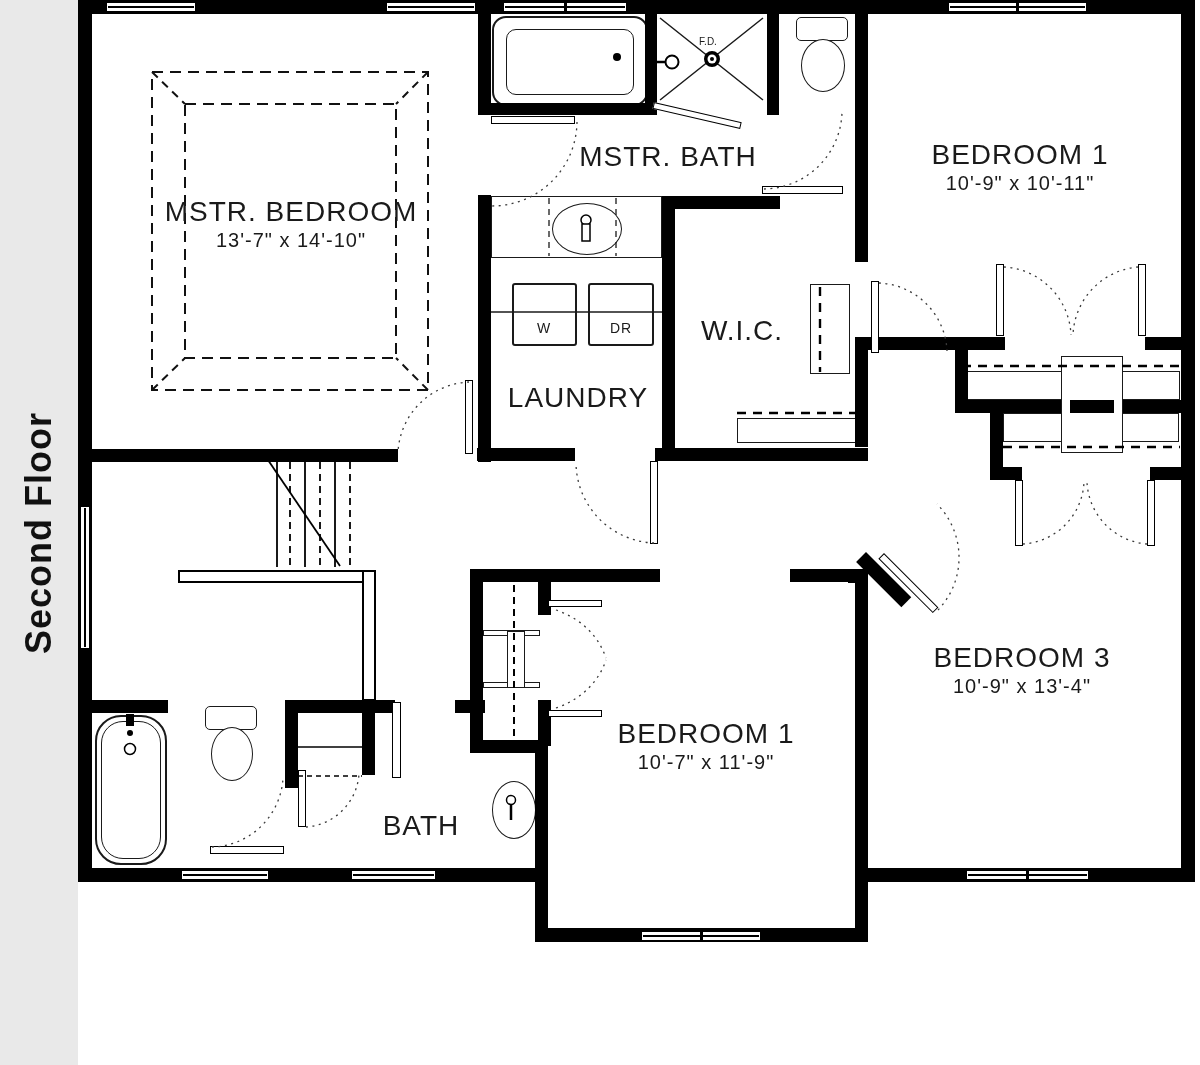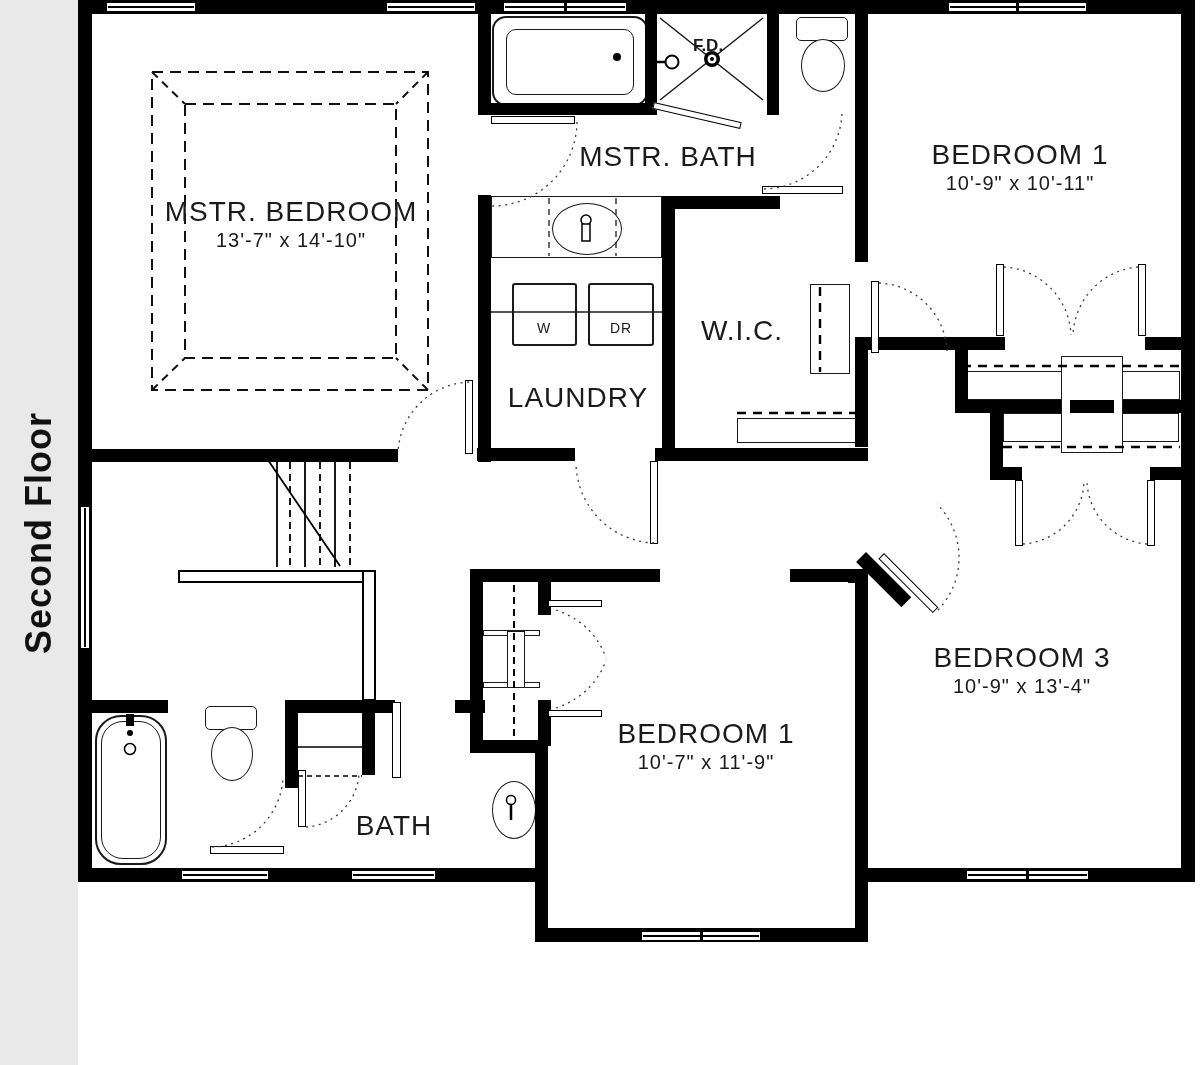--- a/index.html
+++ b/index.html
@@ -17,21 +17,21 @@
   .jamb{position:absolute;background:#fff;border:1.2px solid #000;z-index:6;box-sizing:border-box;}
   .rail{position:absolute;background:#fff;border:2px solid #000;z-index:5;box-sizing:border-box;}
   .win{position:absolute;background:#fff;border:2px solid #000;z-index:5;box-sizing:border-box;}
   .win-h::after{content:"";position:absolute;left:1px;right:1px;top:50%;margin-top:-1px;border-top:2px solid #000;}
   .win-v::after{content:"";position:absolute;top:1px;bottom:1px;left:50%;margin-left:-1px;border-left:2px solid #000;}
   .dbl::before{content:"";position:absolute;top:0;bottom:0;left:50%;width:3px;margin-left:-1.5px;background:#000;z-index:2;}
   .lbl{position:absolute;color:#1a1a1a;white-space:nowrap;transform:translateX(-50%);z-index:8;}
   .room-name{font-size:28px;letter-spacing:1px;}
   .room-dims{font-size:20px;letter-spacing:1px;}
   .small-lbl{font-size:14px;letter-spacing:1px;}
-  .tiny-lbl{font-size:17px;font-weight:bold;}
+  .tiny-lbl{font-size:10px;font-weight:normal;}
   svg.overlay{position:absolute;left:0;top:0;z-index:7;pointer-events:none;}
 </style>
 </head>
 <body>
 
 <div class="plan">
 
   <div class="sidebar">
     <span>Second Floor</span>
   </div>
@@ -219,19 +219,19 @@
   <div class="lbl room-name" style="left:742px;top:315px">W.I.C.</div>
 
   <div class="lbl room-name" style="left:578px;top:382px">LAUNDRY</div>
 
   <div class="lbl room-name" style="left:706px;top:718px">BEDROOM 1</div>
   <div class="lbl room-dims" style="left:706px;top:751px">10'-7" x 11'-9"</div>
 
   <div class="lbl room-name" style="left:1022px;top:642px">BEDROOM 3</div>
   <div class="lbl room-dims" style="left:1022px;top:675px">10'-9" x 13'-4"</div>
 
-  <div class="lbl room-name" style="left:394px;top:810px">BATH</div>
+  <div class="lbl room-name" style="left:421px;top:810px">BATH</div>
 
   <div class="lbl small-lbl" style="left:544px;top:320px">W</div>
   <div class="lbl small-lbl" style="left:621px;top:320px">DR</div>
   <div class="lbl tiny-lbl" style="left:708px;top:36px">F.D.</div>
 
 </div>
 
 </body></html>

